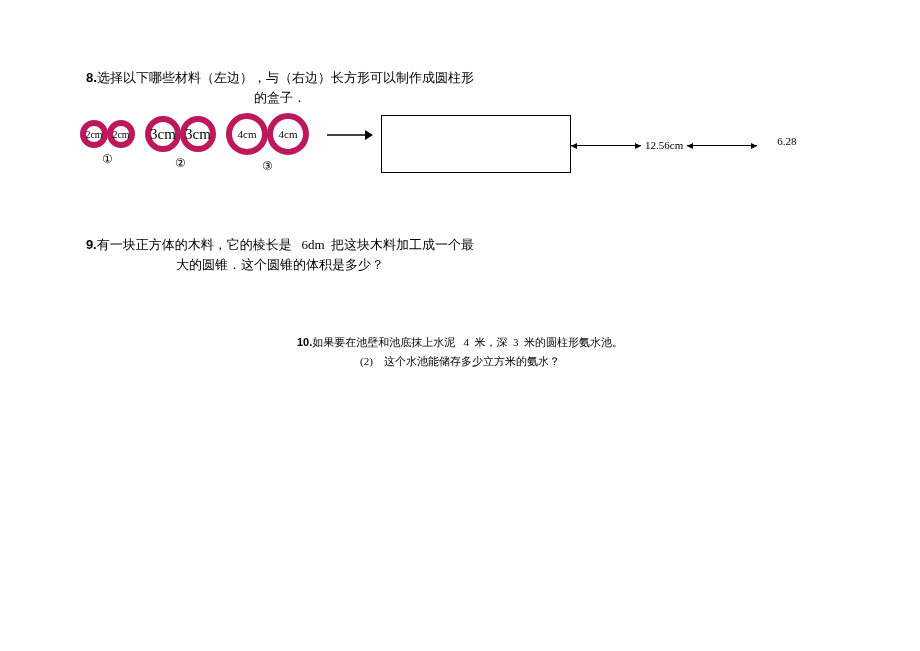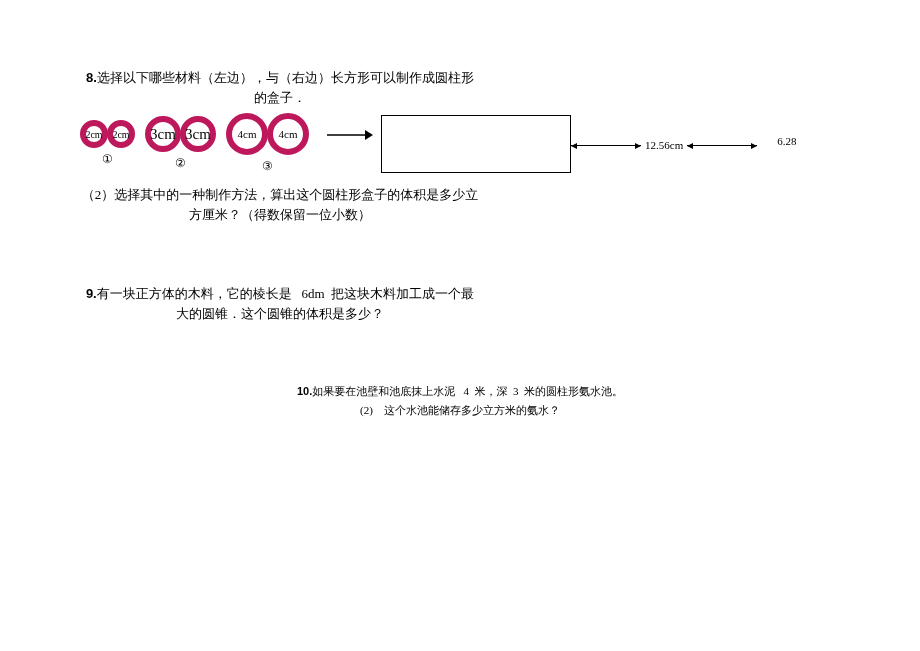--- a/index.html
+++ b/index.html
@@ -85,21 +85,20 @@
         <div class="rect-dimw">
           <span class="dim-arrow-h"></span>
           <span style="padding:0 4px;">12.56cm</span>
           <span class="dim-arrow-h"></span>
         </div>
       </div>
       <div class="rect-dimh">6.28</div>
     </div>
   </div>
 
-  <div class="sub p8-intro">（2）选择其中的一种制作方法，算出这个圆柱形盒子的体积是多少立方厘米？（得数保留一位小数）</div>
 </div>
 
 <div class="problem q9">
   <span class="q-num">9.</span><span>有一块正方体的木料，它的棱长是</span>
   &nbsp;&nbsp;<span>6dm</span>&nbsp;
   <span>把这块木料加工成一个最大的圆锥．这个圆锥的体积是多少？</span>
 </div>
 
 <div class="problem q10">
   <div>

